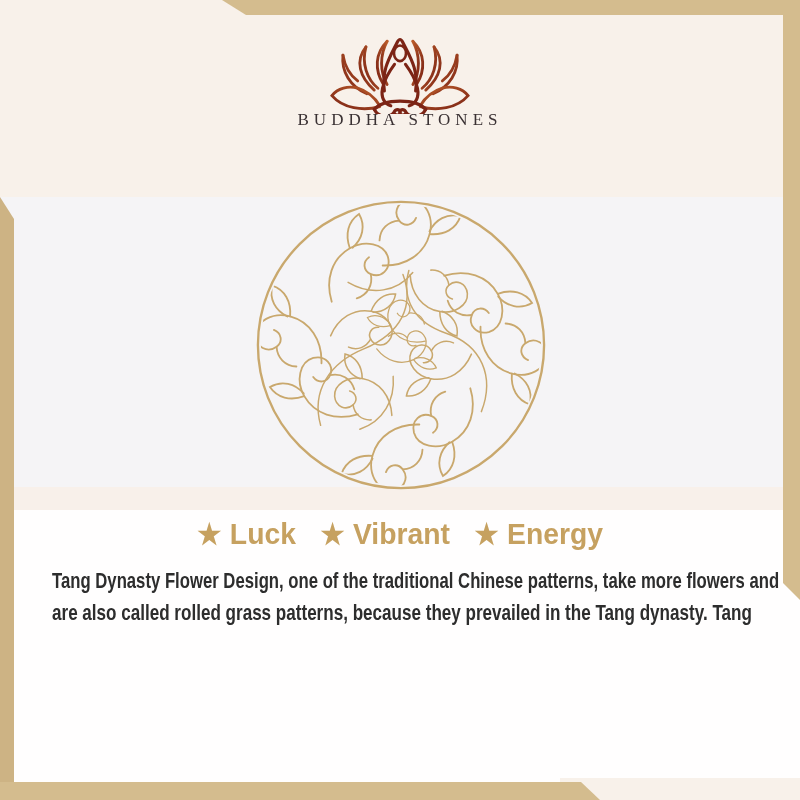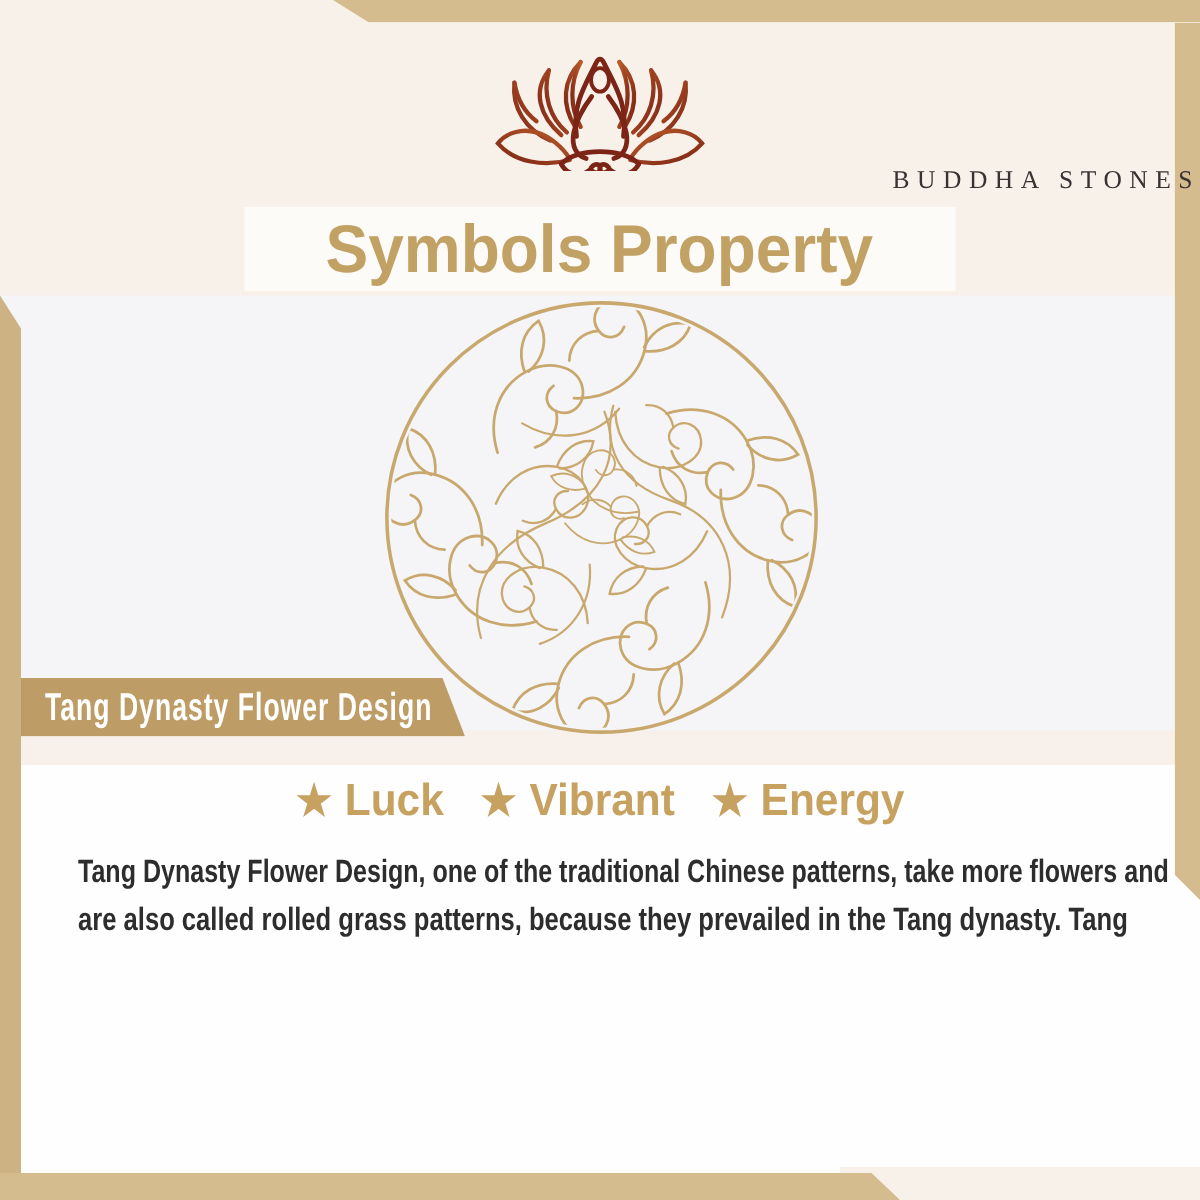--- a/index.html
+++ b/index.html
@@ -19,21 +19,21 @@
   #top-band{left:0;top:0;width:800px;height:15px;background:var(--tan);
     clip-path:polygon(222px 0,800px 0,800px 15px,246px 15px);}
   #right-strip{left:783px;top:15px;width:17px;height:585px;background:var(--tan);
     clip-path:polygon(0 0,17px 0,17px 585px,0 568px);}
   #bottom-band{left:0;top:782px;width:600px;height:18px;background:var(--tan);
     clip-path:polygon(0 0,581px 0,600px 18px,0 18px);}
   #left-strip{left:0;top:197px;width:14px;height:585px;background:var(--left_strip);
     clip-path:polygon(0 0,14px 22px,14px 585px,0 585px);}
   
   #logo{left:320px;top:22px;width:160px;height:92px;}
-  #brand-name{left:0;top:110px;width:800px;text-align:right;
+  #brand-name{left:0;top:110px;width:800px;text-align:center;
     font-family:"Liberation Serif",serif;font-size:17px;letter-spacing:5px;
     color:var(--brand_text);white-space:nowrap;}
   
   #banner{left:163px;top:138px;width:474px;height:56px;background:var(--banner_bg);
     text-align:center;}
   #page-title{display:inline-block;white-space:nowrap;line-height:56px;
     font-size:45px;font-weight:bold;color:var(--gold);transform-origin:center center;}
   
   #medallion-wrap{left:254px;top:198px;width:294px;height:294px;}
   
@@ -110,23 +110,20 @@
         <path d="M52,95 C 62,83 98,83 108,95"></path>
         <path d="M52,95 C 56,103 66,105 73,99"></path>
         <path d="M108,95 C 104,103 94,105 87,99"></path>
         <path d="M73,99 c 2,-5 8,-5 7,0 c 0,3 -4,3 -7,0"></path>
         <path d="M87,99 c -2,-5 -8,-5 -7,0 c 0,3 4,3 7,0"></path>
       </g>
     </svg>
   </div>
   <div class="abs" id="brand-name">BUDDHA STONES</div>
 
-  <div class="abs" id="banner">
-    <span id="page-title" style="transform: scaleX(0.9481);">Symbols Property</span>
-  </div>
 
   <div class="abs" id="medallion-wrap">
     <svg id="medallion" viewBox="0 0 300 300" width="294" height="294">
         <defs>
           <clipPath id="medclip">
             <circle cx="150" cy="150" r="143"></circle>
           </clipPath>
           <g id="curl">
             <path d="M0,34 C -10,18 -9,0 3,-12 C 13,-22 29,-23 35,-13 C 40,-4 34,5 25,4 C 18,3 16,-4 20,-9"></path>
             <path d="M3,-12 C -4,-22 -4,-33 3,-41 C 11,-33 11,-22 5,-13"></path>
@@ -150,23 +147,20 @@
           <use href="#curl" transform="translate(192.6 179.8) rotate(235) scale(1.05 1.05)"></use>
           <use href="#curl" transform="translate(120.2 192.6) rotate(325) scale(-1.05 1.05)"></use>
           <use href="#curl" transform="translate(107.4 120.2) rotate(415) scale(1.05 1.05)"></use>
           <use href="#curl" transform="translate(179.8 107.4) rotate(505) scale(-1.05 1.05)"></use>
           <use href="#curl" transform="translate(152.4 163.8) rotate(110) scale(-0.85 0.85)"></use>
           <use href="#curl" transform="translate(147.6 136.2) rotate(290) scale(0.85 0.85)"></use>
         </g>
       </svg>
   </div>
 
-  <div class="abs" id="ribbon">
-    <span id="ribbon-label" style="transform: scaleX(0.6807);">Tang Dynasty Flower Design</span>
-  </div>
   <div class="abs" id="left-strip"></div>
 
   <div class="abs" id="props">
     <span id="props-inner" style="transform: scaleX(0.943);">
       <span class="prop">
           <span class="star">★</span>
           <span>Luck</span>
         </span><span class="prop">
           <span class="star">★</span>
           <span>Vibrant</span>

